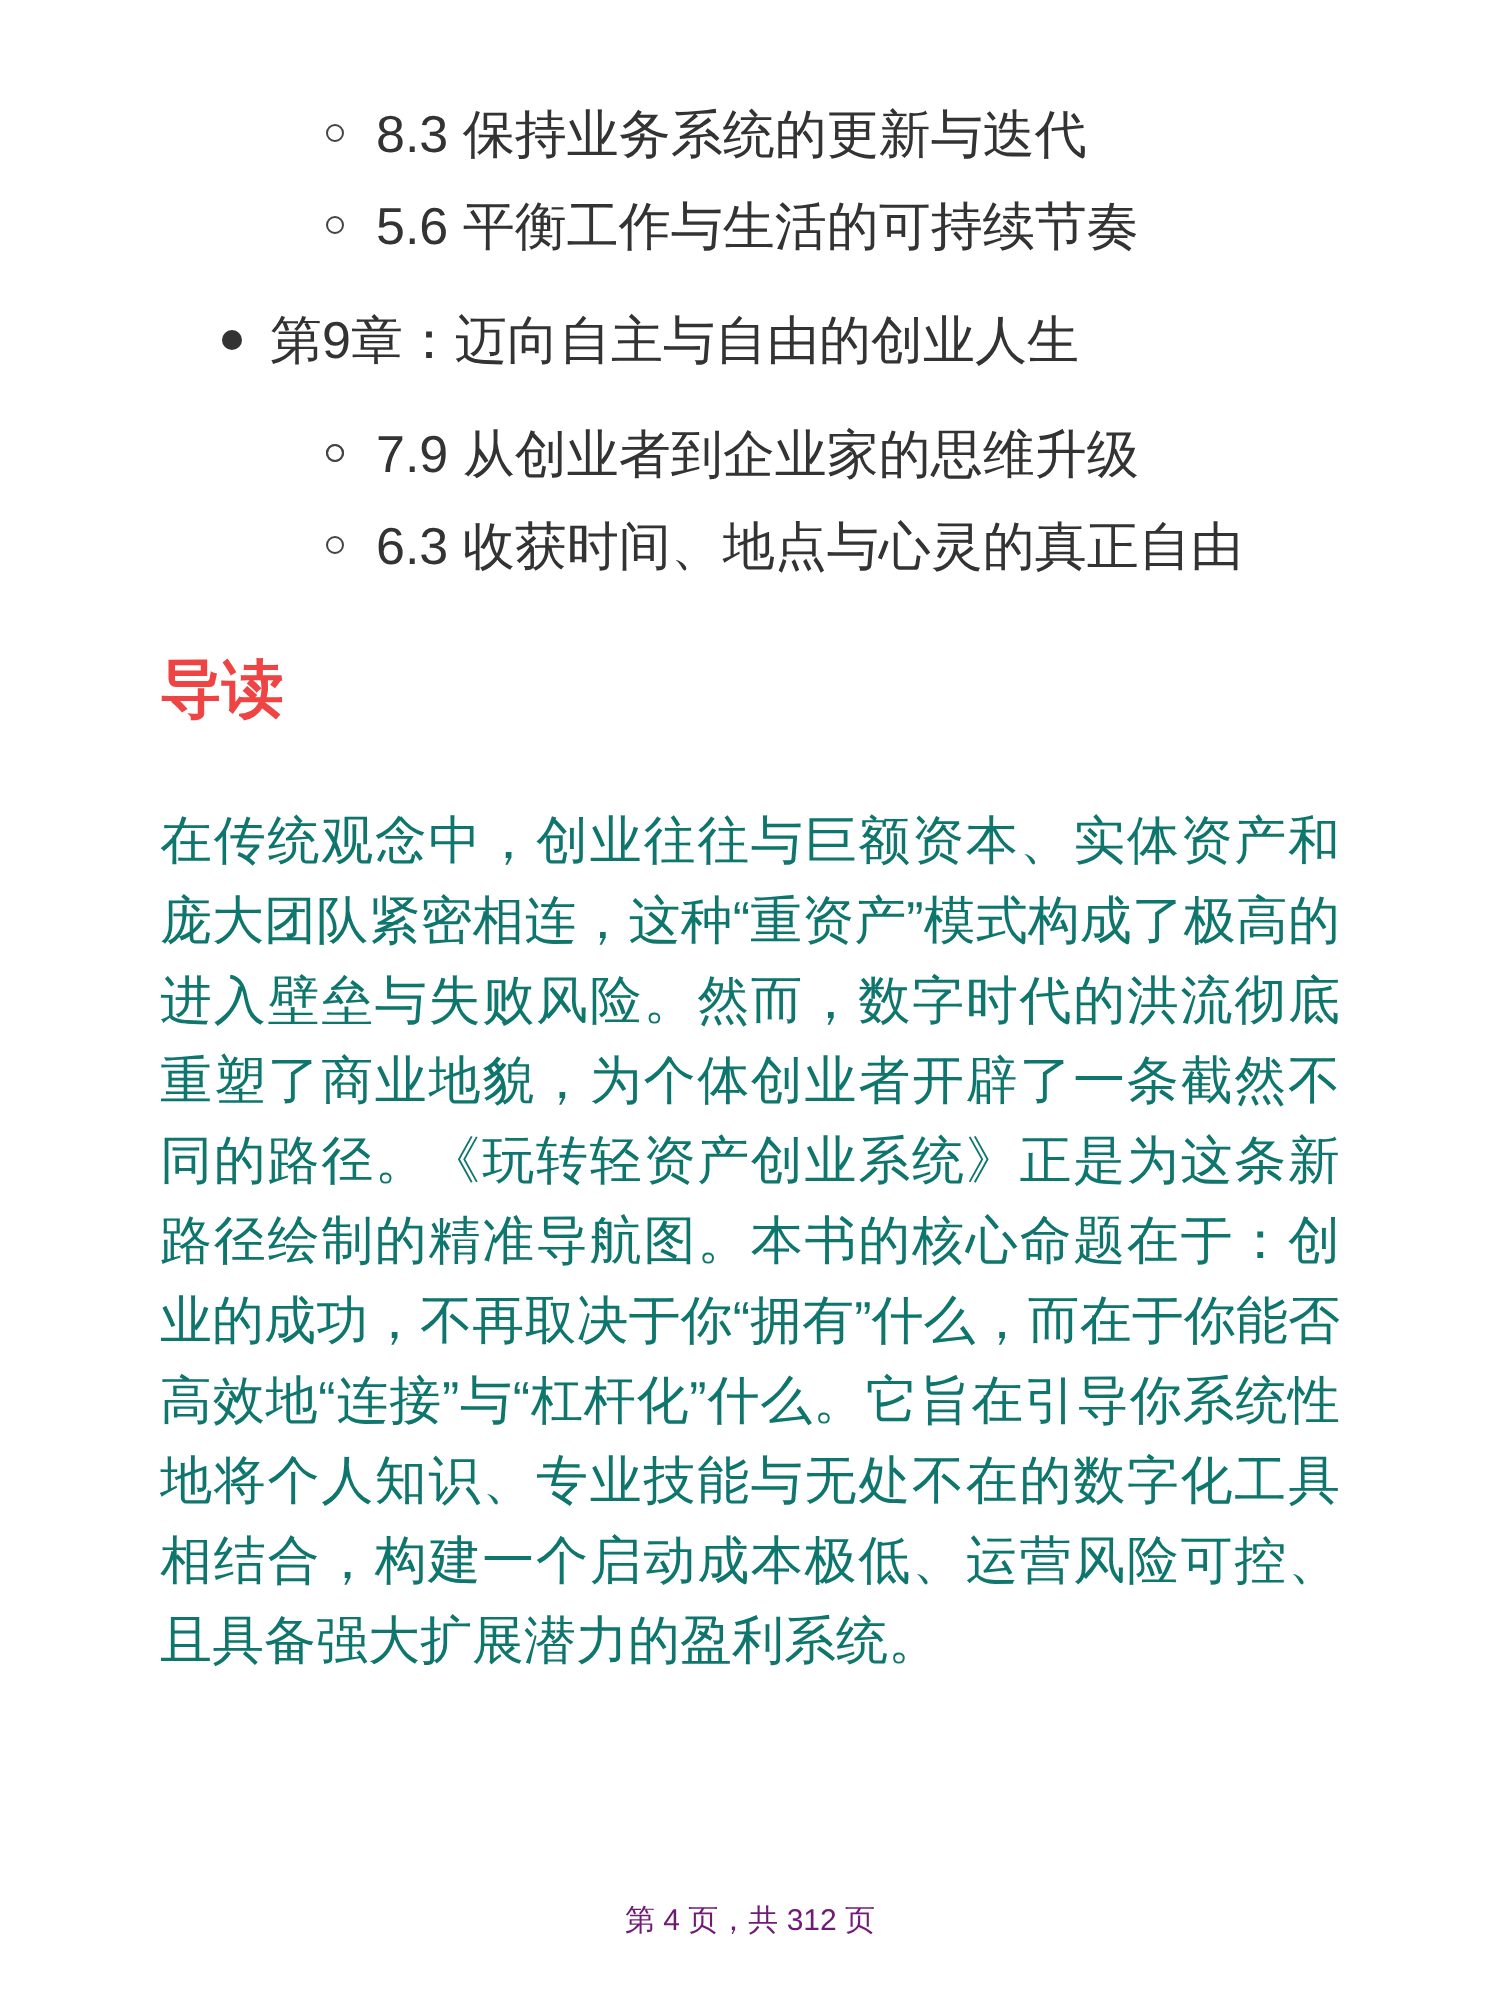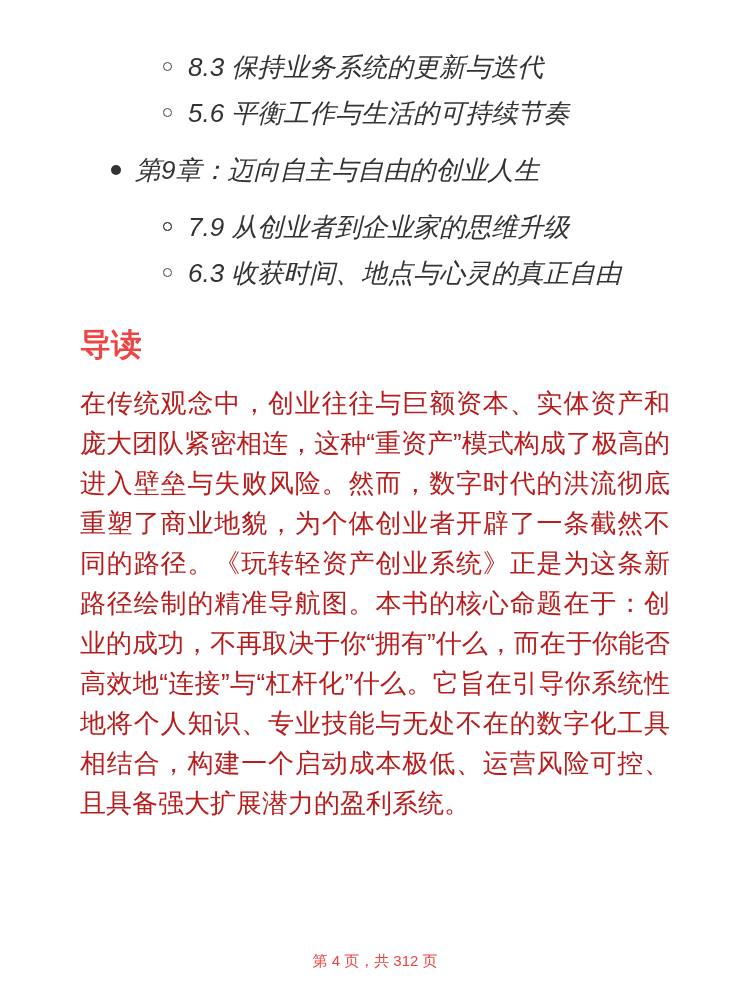--- a/index.html
+++ b/index.html
@@ -32,21 +32,20 @@
   }
   ul.toc-main, ul.toc-sub9 {
     margin-top: 31px;
   }
   .toc-group li {
     position: relative;
     font-size: 26px;
     line-height: 26px;
     margin-bottom: 20px;
     white-space: nowrap;
-    font-style: italic;
   }
   .toc-group li.chapter-item {
     padding-left: 55px;
     margin-bottom: 0;
   }
   .toc-group li.sub-item {
     padding-left: 108px;
   }
   .bullet-circle {
     position: absolute;
@@ -69,36 +68,36 @@
     background: #333333;
   }
   h2.section-heading {
     margin: 40px 0 0 0;
     font-size: 31px;
     line-height: 37px;
     font-weight: bold;
     color: #ef4444;
   }
   p.intro-paragraph {
-    margin: 20px 0 0 0;
+    margin: 37px 0 0 0;
     width: 590px;
     font-size: 26px;
     line-height: 40px;
     text-align: justify;
-    color: #b91c1c;
+    color: #0f766e;
   }
   .page-footer {
     position: absolute;
     left: 0;
     right: 0;
     bottom: 30px;
     text-align: center;
     font-size: 15px;
     line-height: 18px;
-    color: #ef4444;
+    color: #701a75;
   }
 </style>
 </head>
 <body>
 
 <main class="page">
 
   <ul class="toc-group toc-ch8">
     <li class="sub-item">
       <span class="bullet-circle"></span>

